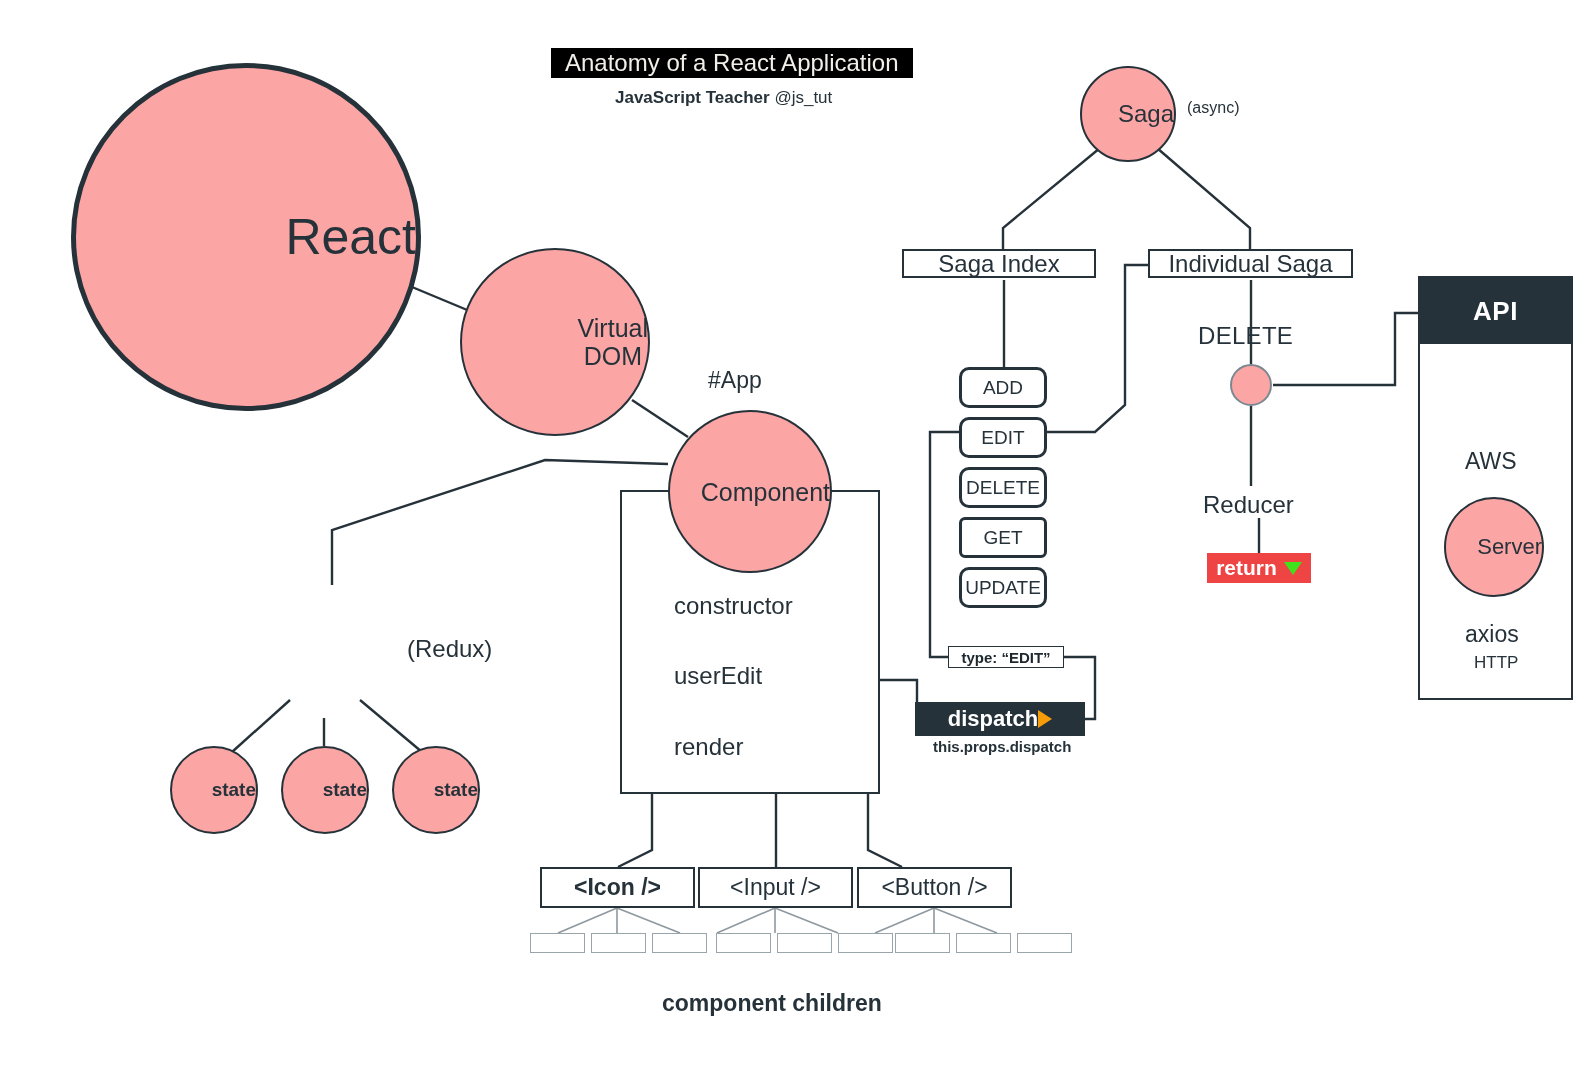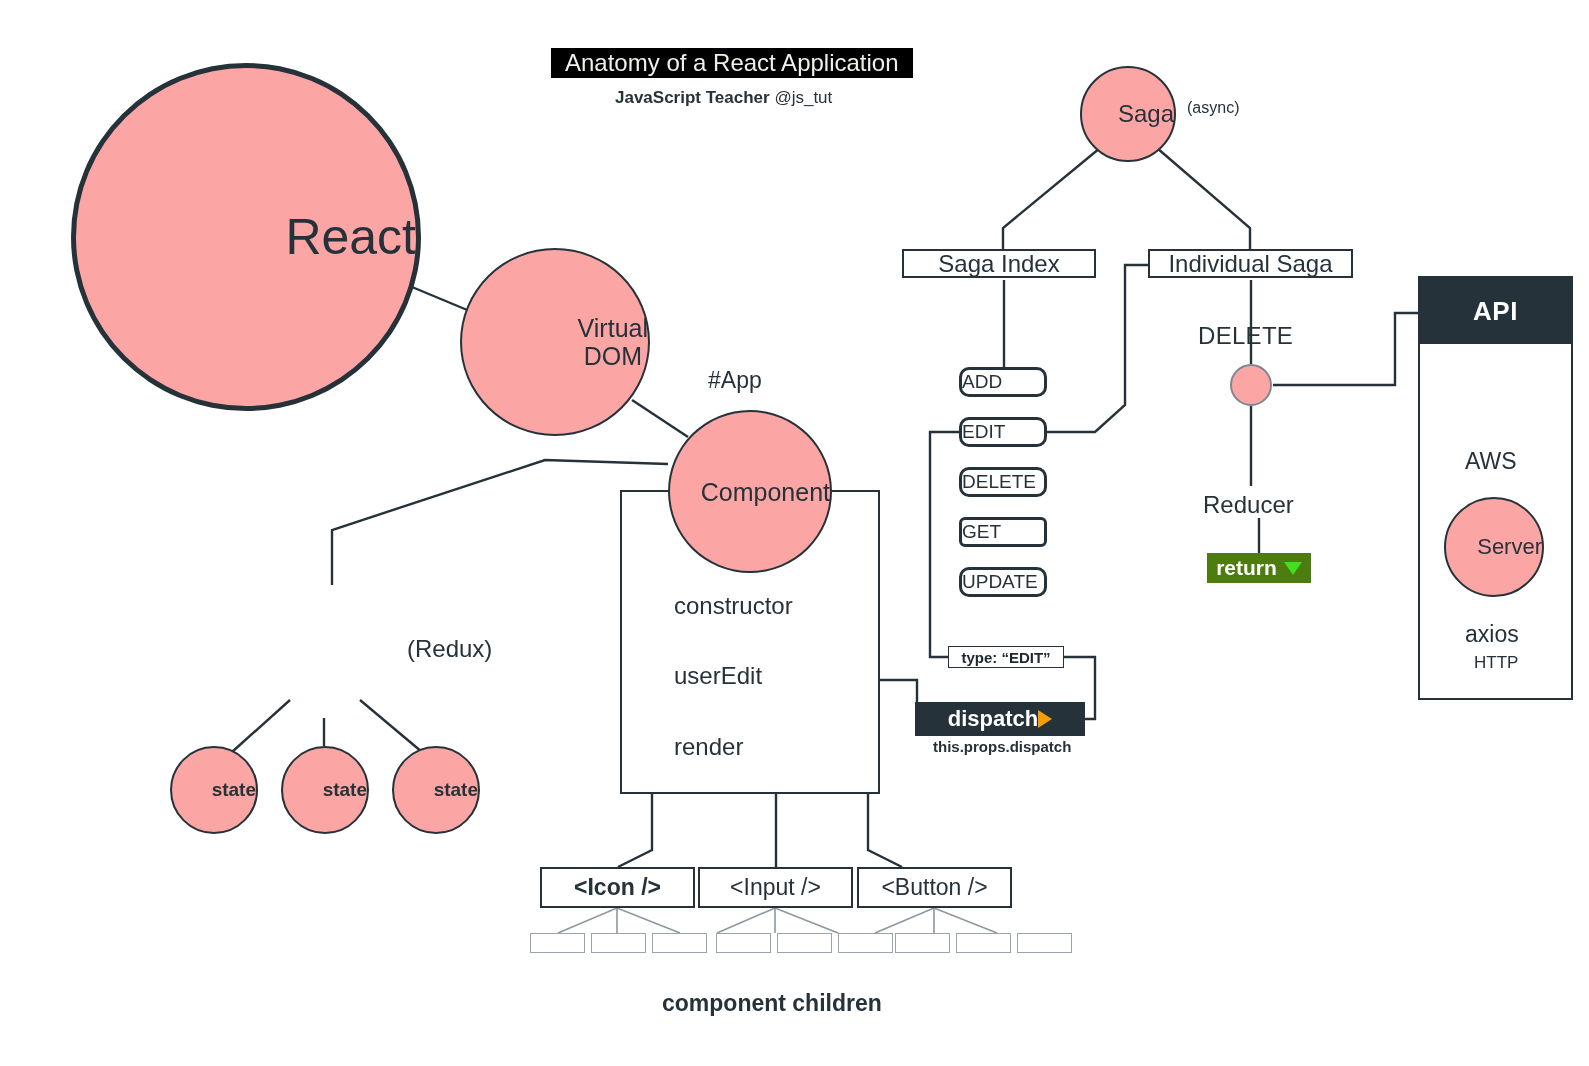--- a/index.html
+++ b/index.html
@@ -48,35 +48,35 @@
   .subtitle b{font-weight:bold;}
 
   
   .sbox{border:2.5px solid #26323a;background:#fff;display:flex;align-items:center;justify-content:center;
         font-size:24px;color:#26323a;}
   .sbox-index{left:862px;top:249px;width:194px;height:29px;}
   .sbox-individual{left:1108px;top:249px;width:205px;height:29px;}
 
   
   .pill{border:3px solid #26323a;border-radius:10px;background:#fff;display:flex;align-items:center;
-        justify-content:flex-start;font-size:19px;color:#26323a;width:88px;height:30px;left:919px;}
+        justify-content:center;font-size:19px;color:#26323a;width:88px;height:41px;left:919px;}
   .p0{top:367px;} .p1{top:417px;} .p2{top:467px;} .p3{top:517px;border-radius:6px;} .p4{top:567px;}
 
   
   .typebox{left:908px;top:646px;width:116px;height:22px;border:1.6px solid #26323a;background:#fff;
            display:flex;align-items:center;justify-content:center;font-size:15px;font-weight:bold;color:#1d272e;}
 
   
   .dispatch{left:875px;top:702px;width:170px;height:34px;background:#26323a;display:flex;align-items:center;
             justify-content:center;color:#fff;font-size:22px;font-weight:bold;}
   .tri-right{width:0;height:0;border-left:14px solid #f59c09;border-top:9px solid transparent;
              border-bottom:9px solid transparent;}
 
   
-  .returnbox{left:1167px;top:553px;width:104px;height:30px;background:#4d7c0f;display:flex;align-items:center;
+  .returnbox{left:1167px;top:553px;width:104px;height:30px;background:#ef4444;display:flex;align-items:center;
              justify-content:center;gap:7px;color:#fff;font-size:21px;font-weight:bold;}
   .tri-down{width:0;height:0;border-top:13px solid #3fe01c;border-left:9px solid transparent;
             border-right:9px solid transparent;}
 
   
   .api-panel{left:1378px;top:276px;width:155px;height:424px;border:2px solid #26323a;background:#fff;}
   .api-head{position:absolute;left:-0px;top:0px;width:100%;height:66px;background:#26323a;color:#fff;
             display:flex;align-items:center;justify-content:center;font-size:26px;font-weight:bold;letter-spacing:.5px;}
 
   

